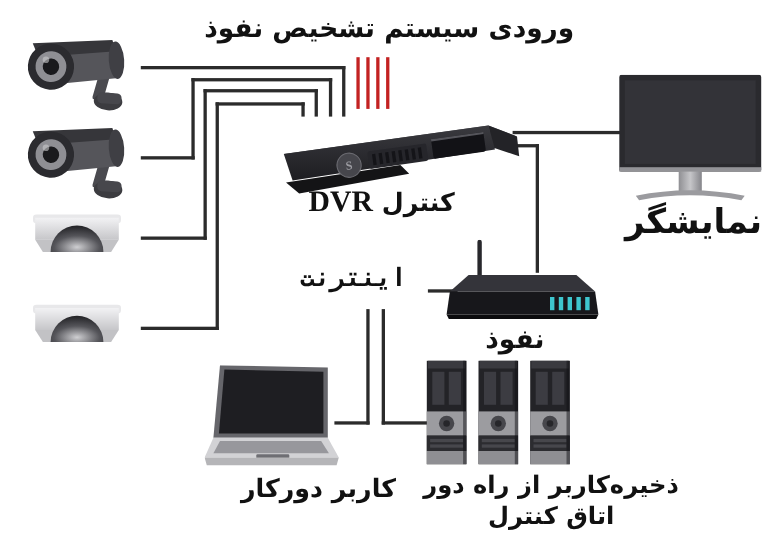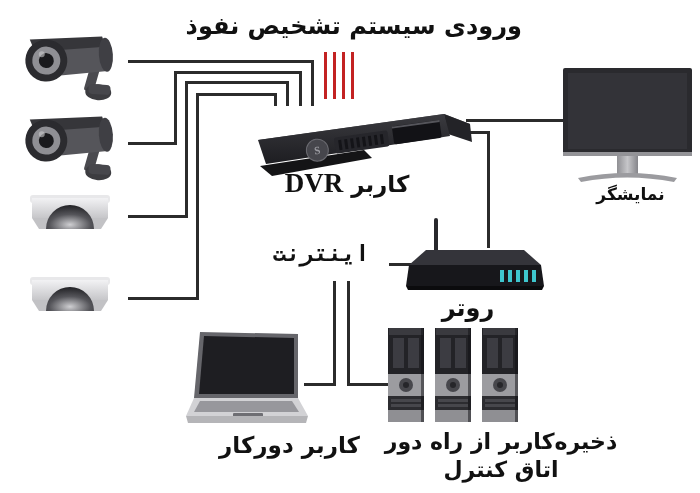--- a/index.html
+++ b/index.html
@@ -149,58 +149,58 @@
           <rect x="126" y="40" width="3" height="10"></rect>
         <rect x="132" y="40" width="3" height="10"></rect>
           <rect x="138" y="40" width="3" height="10"></rect>
       </g>
       <rect x="151" y="34" width="48" height="18" rx="2" fill="#121216"></rect>
       <rect x="151" y="34" width="48" height="2" fill="#55555b"></rect>
     </g>
   </svg>
 
   <div class="lbl" style="left:252px;top:168px;width:190px;font-size:23px;">
-    <span>کاربر</span>
+    <span>کنترل</span>
     <span class="serif">DVR</span>
   </div>
 
   <svg class="dev" style="left:561px;top:68px;" width="135" height="115" viewBox="0 0 135 115">
     <defs>
       <linearGradient id="monNeck" x1="0" x2="1" y1="0" y2="0">
         <stop offset="0" stop-color="#8f8f93"></stop>
           <stop offset="0.5" stop-color="#c6c6c9"></stop>
           <stop offset="1" stop-color="#85858a"></stop>
       </linearGradient>
     </defs>
     <rect x="2" y="0" width="129" height="88" rx="2" fill="#2a2a2e"></rect>
     <rect x="7" y="5" width="119" height="76" fill="#333338"></rect>
     <rect x="2" y="84" width="129" height="4" fill="#939397"></rect>
     <rect x="56" y="88" width="21" height="18" fill="url(#monNeck)"></rect>
     <path d="M17,110 Q66,100 116,110 L113,114 Q66,105 20,114 Z" fill="#9b9b9f"></path>
   </svg>
 
-  <div class="lbl" style="left:568px;top:184px;width:125px;font-size:17px;">نمایشگر</div>
+  <div class="lbl" style="left:568px;top:184px;width:125px;font-size:31px;">نمایشگر</div>
 
   <div class="lbl" style="left:260px;top:240px;width:122px;font-size:23px;font-family:Liberation Mono, monospace;">اینترنت</div>
 
   <svg class="dev" style="left:400px;top:218px;" width="150" height="78" viewBox="0 0 150 78">
     <rect x="34" y="0" width="4" height="34" rx="2" fill="#28282c"></rect>
     <polygon points="26,32 124,32 141,47 9,47" fill="#34343a"></polygon>
     <polygon points="9,47 141,47 144,68 6,68" fill="#17171b"></polygon>
     <polygon points="6,68 144,68 142,72 8,72" fill="#0b0b0d"></polygon>
     <g fill="#3ec6ce">
       <rect x="100" y="52" width="4" height="12"></rect>
       <rect x="108" y="52" width="4" height="12"></rect>
       <rect x="116" y="52" width="4" height="12"></rect>
       <rect x="124" y="52" width="4" height="12"></rect>
       <rect x="132" y="52" width="4" height="12"></rect>
     </g>
   </svg>
 
-  <div class="lbl" style="left:408px;top:294px;width:120px;font-size:24px;">روتر</div>
+  <div class="lbl" style="left:408px;top:294px;width:120px;font-size:24px;">نفوذ</div>
 
   <svg class="dev" style="left:186px;top:332px;" width="125" height="95" viewBox="0 0 125 95">
     <polygon points="14,0 112,2 112,66 8,66" fill="#66666b"></polygon>
     <polygon points="18,4 108,6 108,62 13,62" fill="#1e1e22"></polygon>
     <polygon points="8,66 112,66 122,84 0,84" fill="#d2d2d5"></polygon>
     <polygon points="14,69 106,69 113,80 8,80" fill="#97979c"></polygon>
     <rect x="47" y="81" width="30" height="5" rx="1" fill="#6e6e73"></rect>
     <polygon points="0,84 122,84 120,91 2,91" fill="#b5b5b8"></polygon>
   </svg>
 

